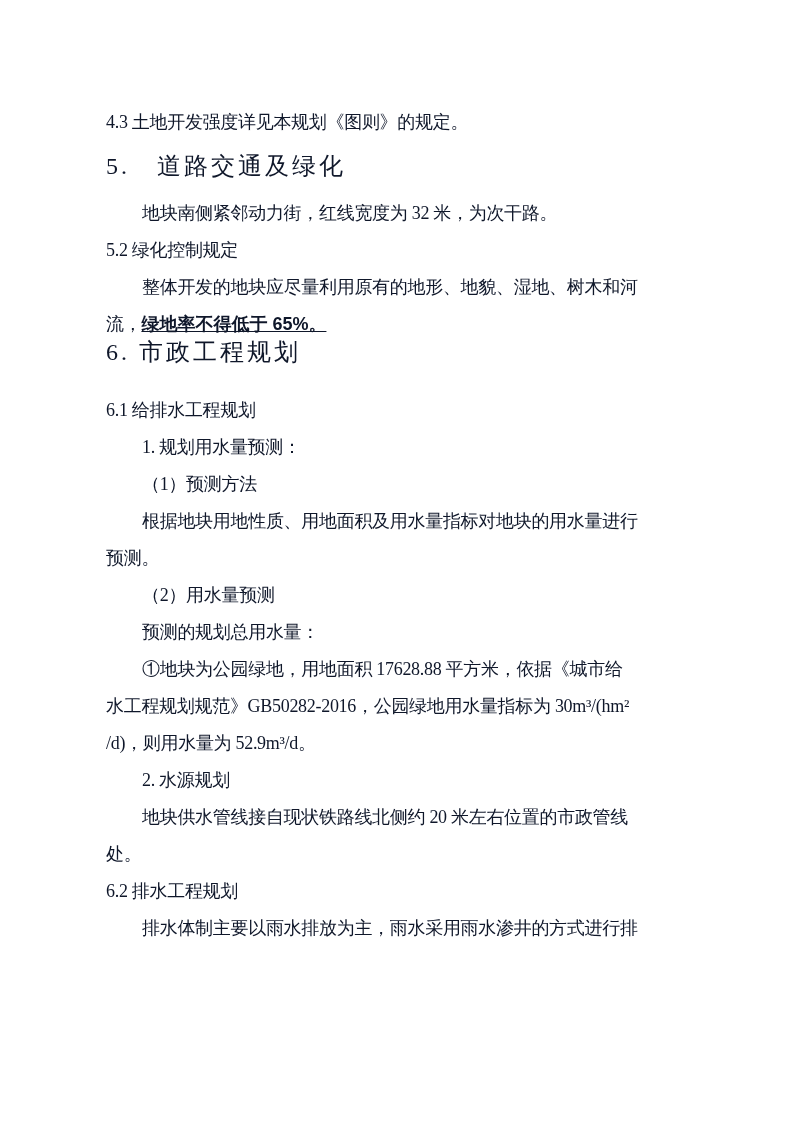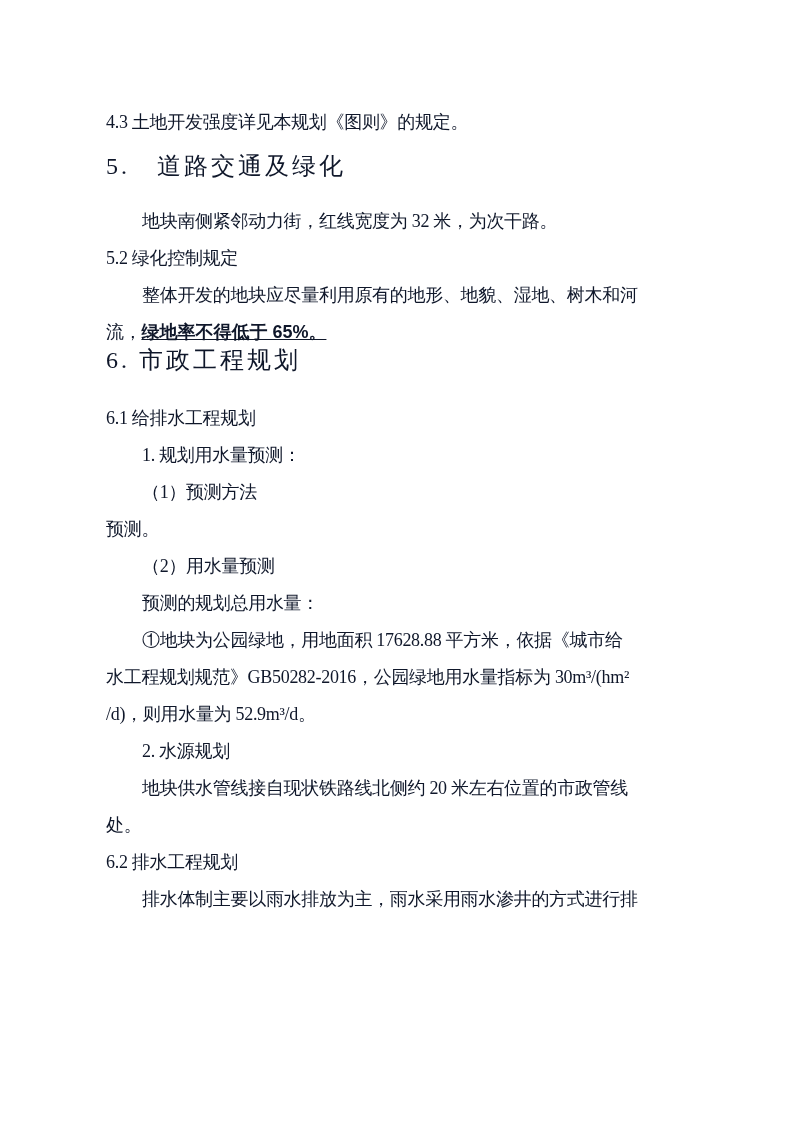--- a/index.html
+++ b/index.html
@@ -32,21 +32,21 @@
     padding-left: 36px;
   }
   .h1 {
     font-size: 24px;
     line-height: 34px;
     letter-spacing: 3px;
     white-space: pre;
   }
   .h1.first {
     margin-top: 8px;
-    margin-bottom: 20px;
+    margin-bottom: 12px;
   }
   .h1.second {
     margin-top: -8px;
     margin-bottom: 23px;
   }
   .bold-run {
     font-weight: bold;
     font-family: "Liberation Sans", "DejaVu Sans", sans-serif;
     letter-spacing: 0;
     text-decoration: underline;
@@ -72,20 +72,21 @@
     <div class="line"><span>流，</span><span class="bold-run">绿地率不得低于 65%。</span></div>
 
     <div class="h1 second">6. 市政工程规划</div>
 
     <div class="line">6.1 给排水工程规划</div>
 
     <div class="line indent">1. 规划用水量预测：</div>
 
     <div class="line indent">（1）预测方法</div>
 
+    <div class="line indent">根据地块用地性质、用地面积及用水量指标对地块的用水量进行</div>
 
     <div class="line">预测。</div>
 
     <div class="line indent">（2）用水量预测</div>
 
     <div class="line indent">预测的规划总用水量：</div>
 
     <div class="line indent">①地块为公园绿地，用地面积 17628.88 平方米，依据《城市给</div>
 
     <div class="line">水工程规划规范》GB50282-2016，公园绿地用水量指标为 30m³/(hm²</div>

